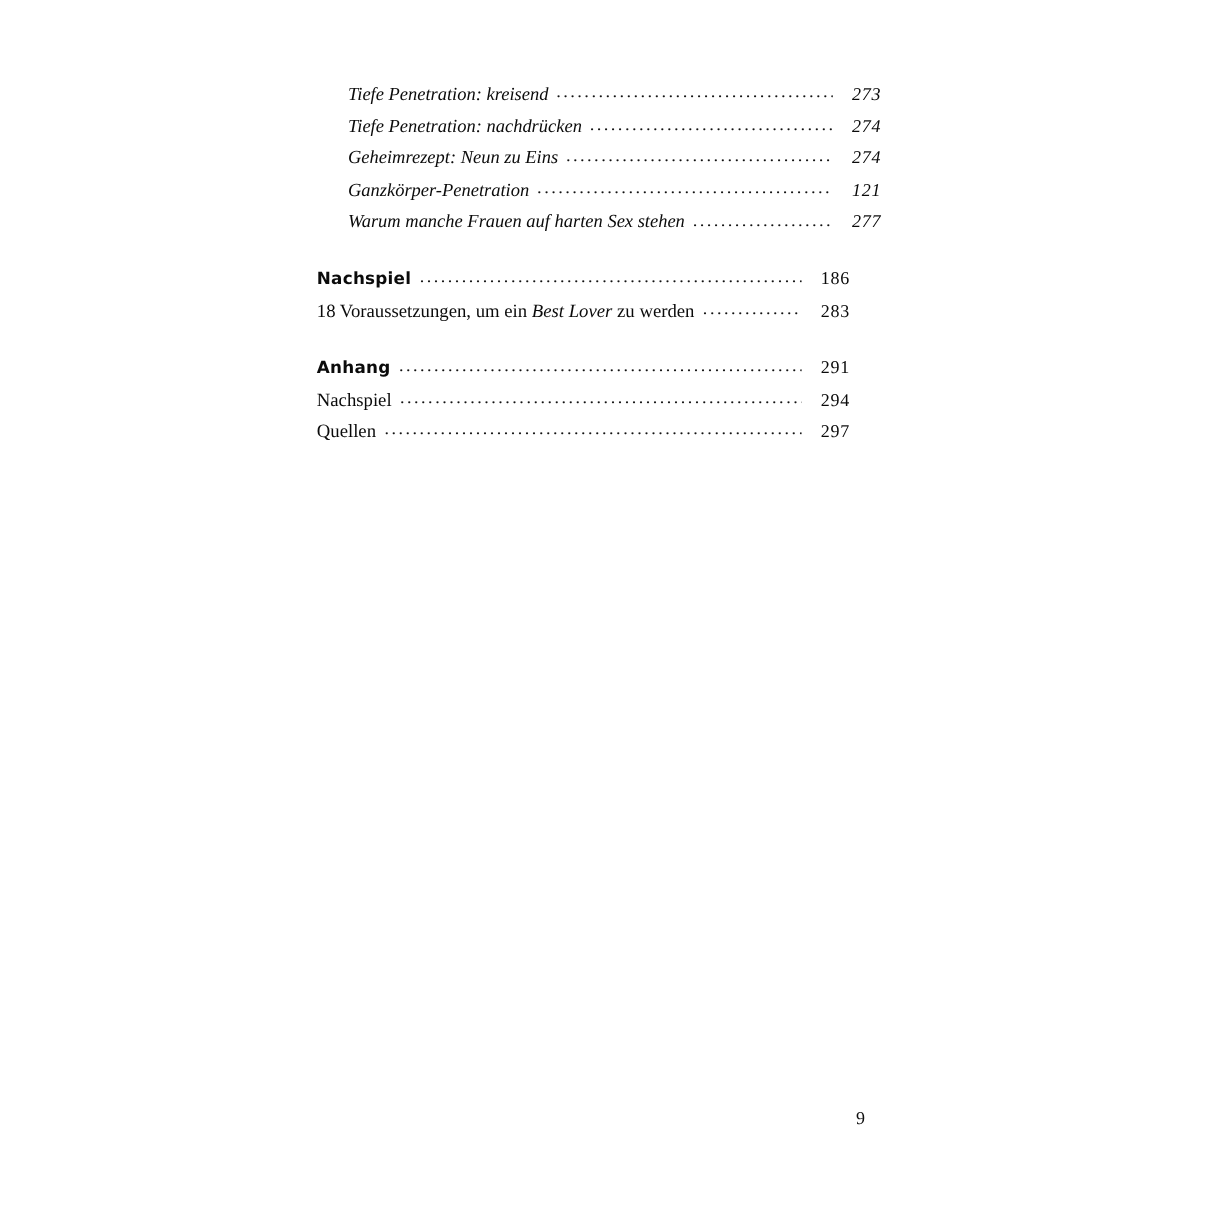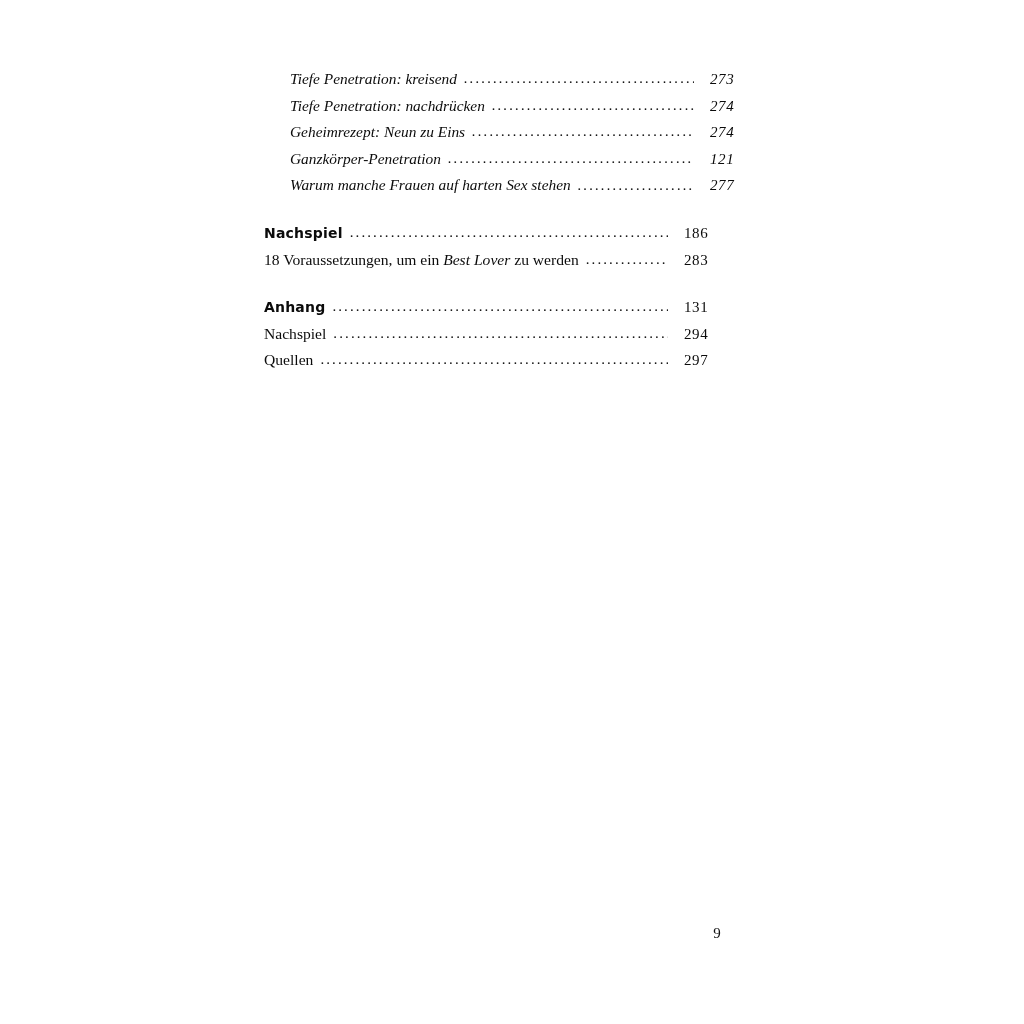--- a/index.html
+++ b/index.html
@@ -183,21 +183,21 @@
 
     </div>
 
     <div class="group-gap"></div>
 
     <div class="toc-group">
 
       <div class="entry section">
         <span class="label">Anhang</span>
         <span class="dots"></span>
-        <span class="page-num">131</span>
+        <span class="page-num">291</span>
       </div>
 
 
       <div class="entry plain">
         <span class="label">Nachspiel</span>
         <span class="dots"></span>
         <span class="page-num">294</span>
       </div>
 
       <div class="entry plain">

